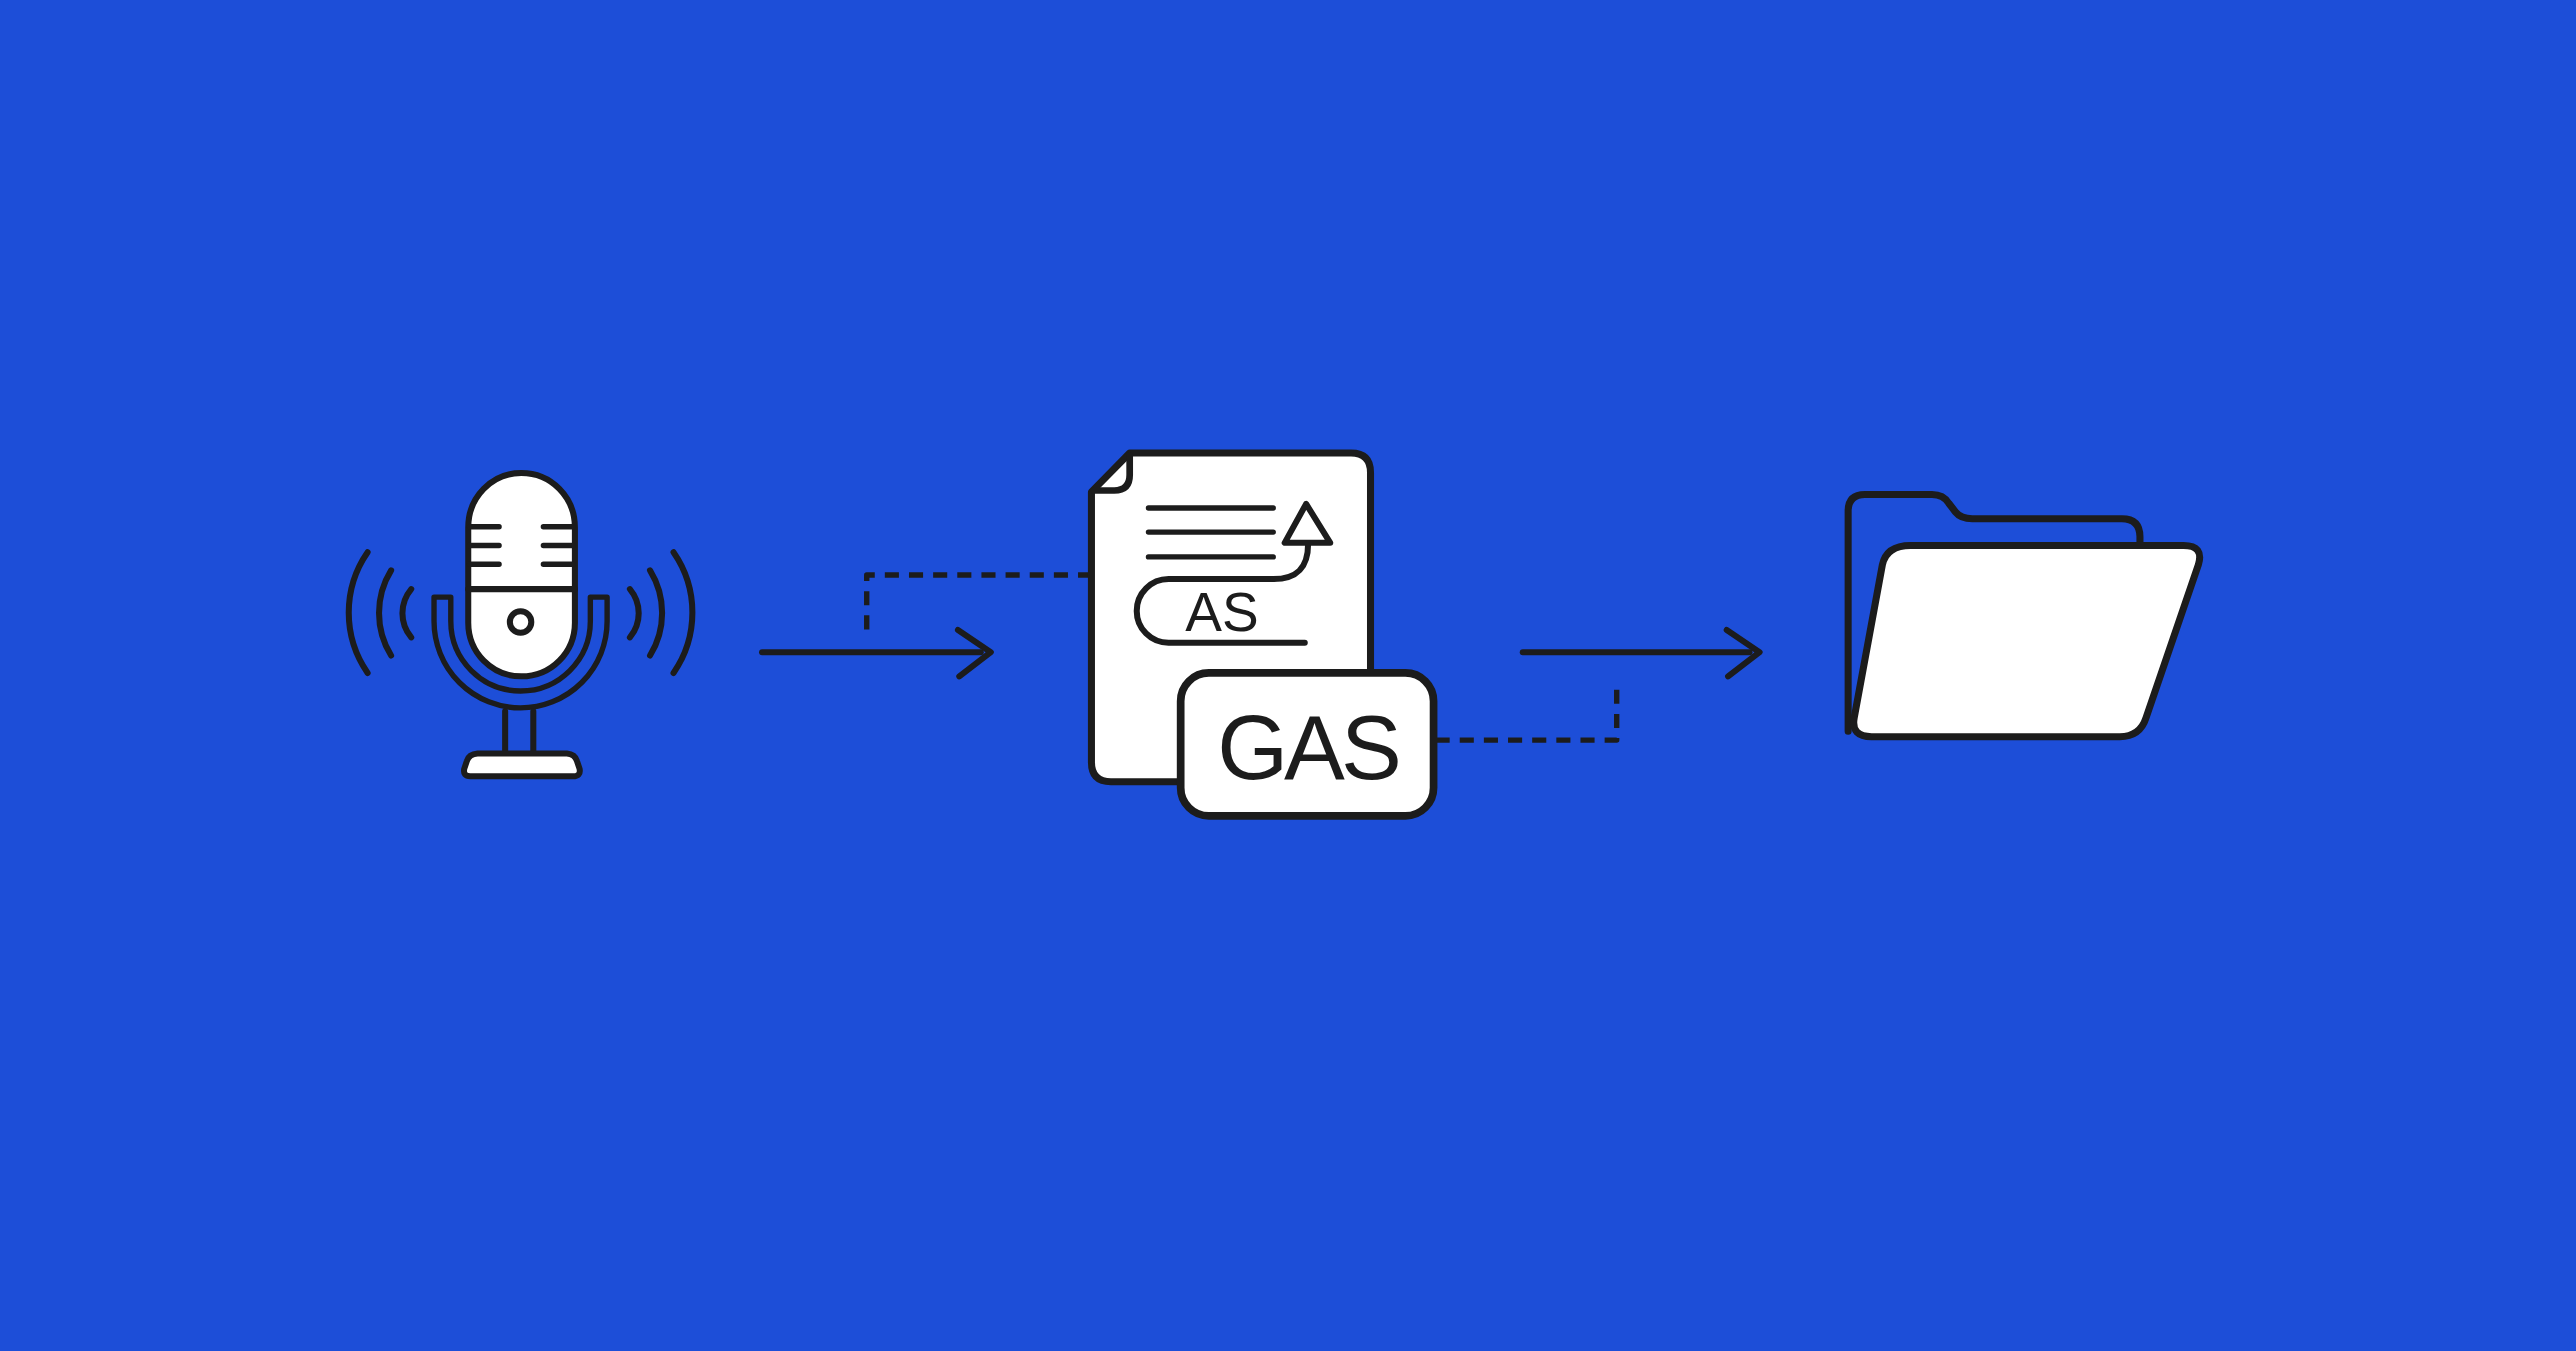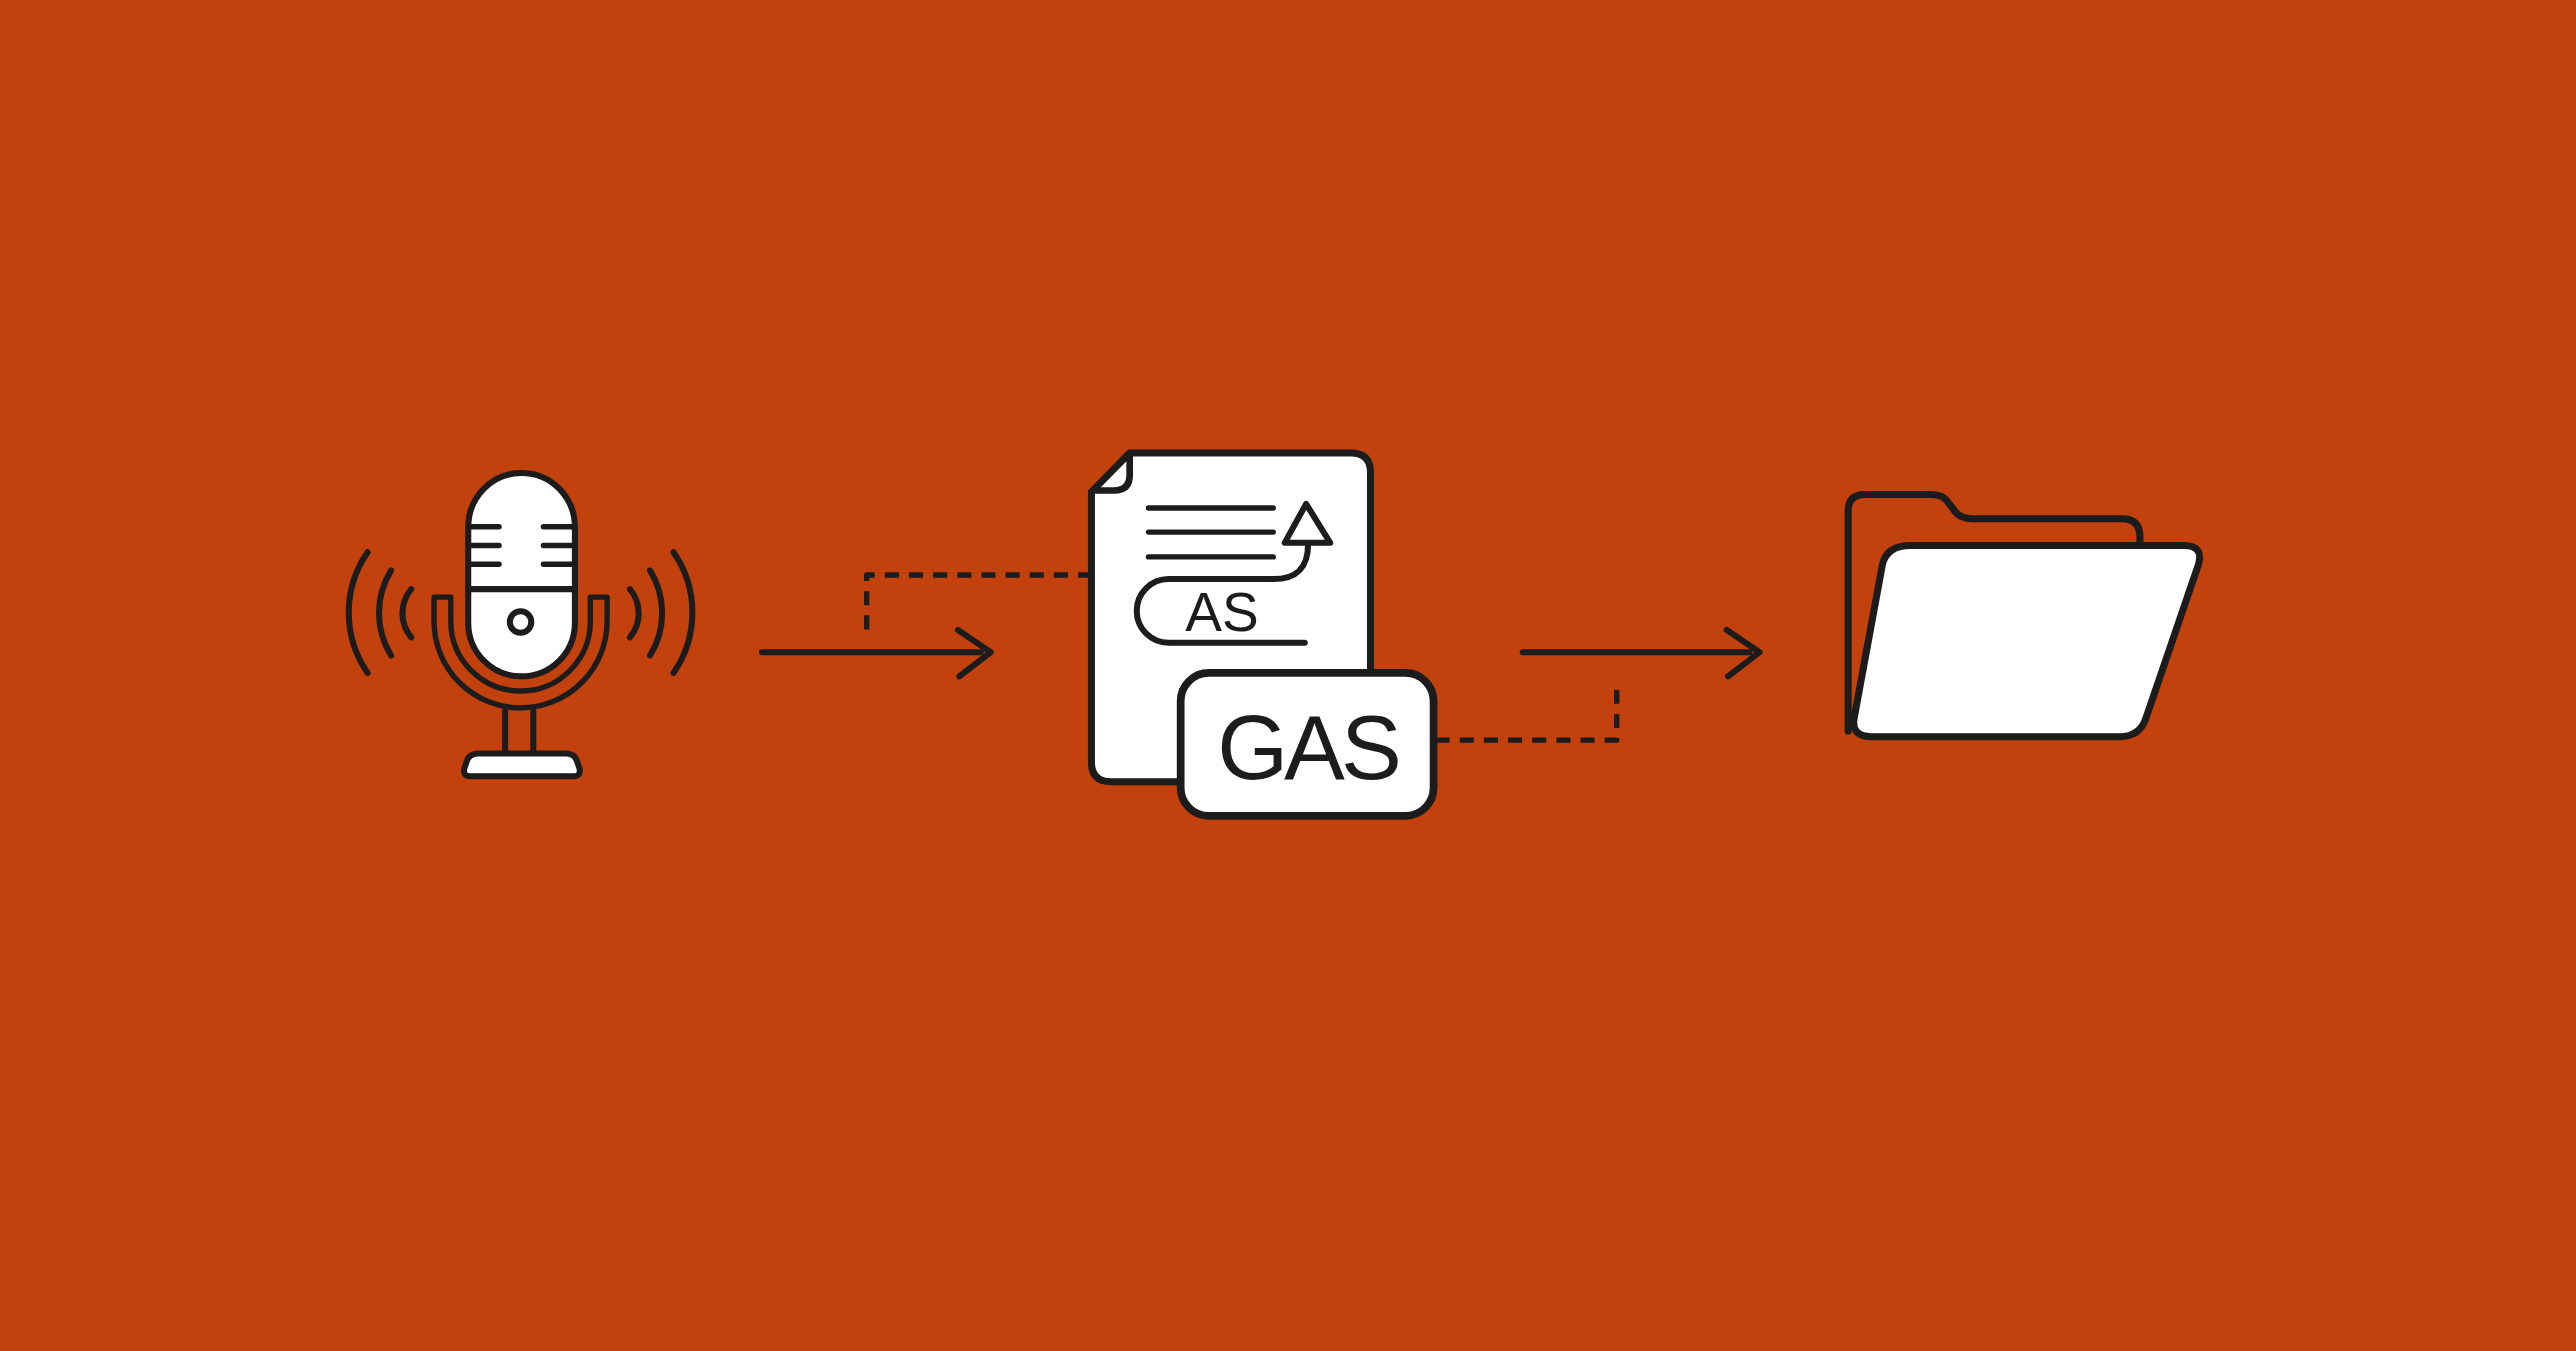--- a/index.html
+++ b/index.html
@@ -14,21 +14,21 @@
   .stroke{stroke:var(--stroke,#1c1c1c);fill:none;stroke-linecap:round;stroke-linejoin:round;}
   .fillwhite{fill:#ffffff;}
   .dashed{stroke-dasharray:21 15;stroke-linecap:butt;}
   text{fill:var(--stroke,#1c1c1c);font-family:"Liberation Sans", sans-serif;}
   .as-tag{font-size:82px;letter-spacing:0px;}
   .gas-label{font-size:136px;letter-spacing:-6px;text-anchor:middle;}
 </style>
 </head>
 <body>
 
-<div class="stage" style="background: #c2410c;">
+<div class="stage" style="background: #1d4ed8;">
   <svg width="2576" height="1352" viewBox="0 0 3840 2015">
 
     <g>
       <path class="stroke dashed" stroke-width="8" d="M1292,938 L1292,857 L1624,857"></path>
     </g>
 
     <g>
       <path class="stroke dashed" stroke-width="8" d="M2140,1103 L2410,1103 L2410,1020"></path>
     </g>
 

